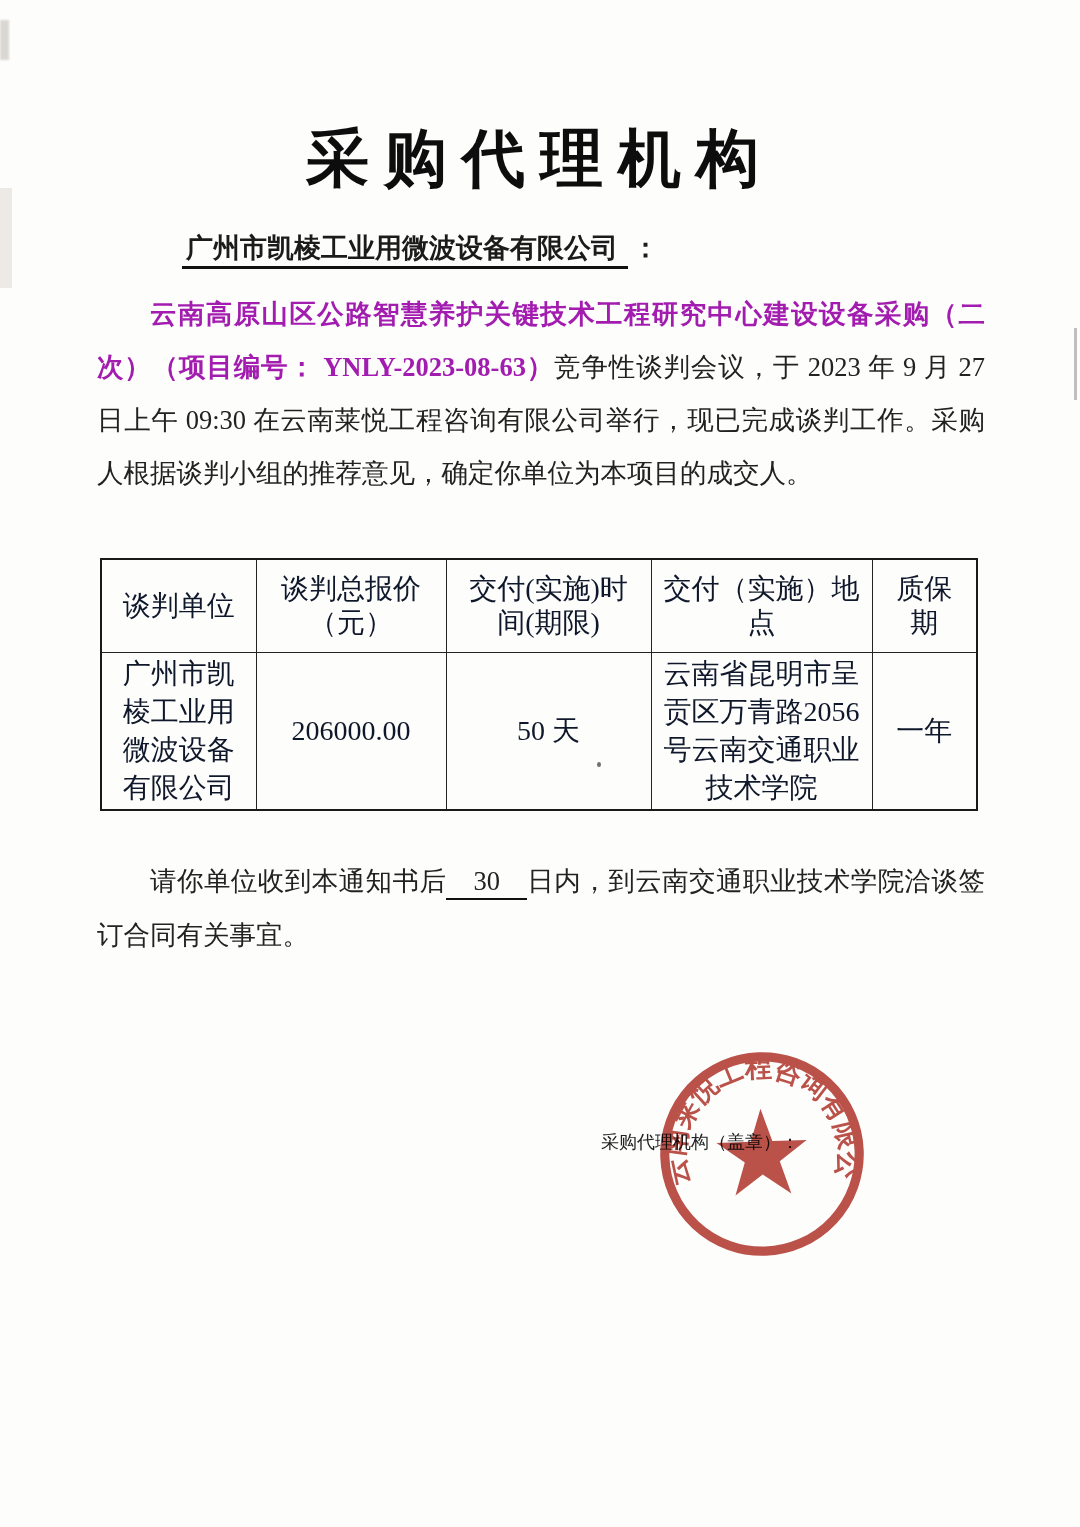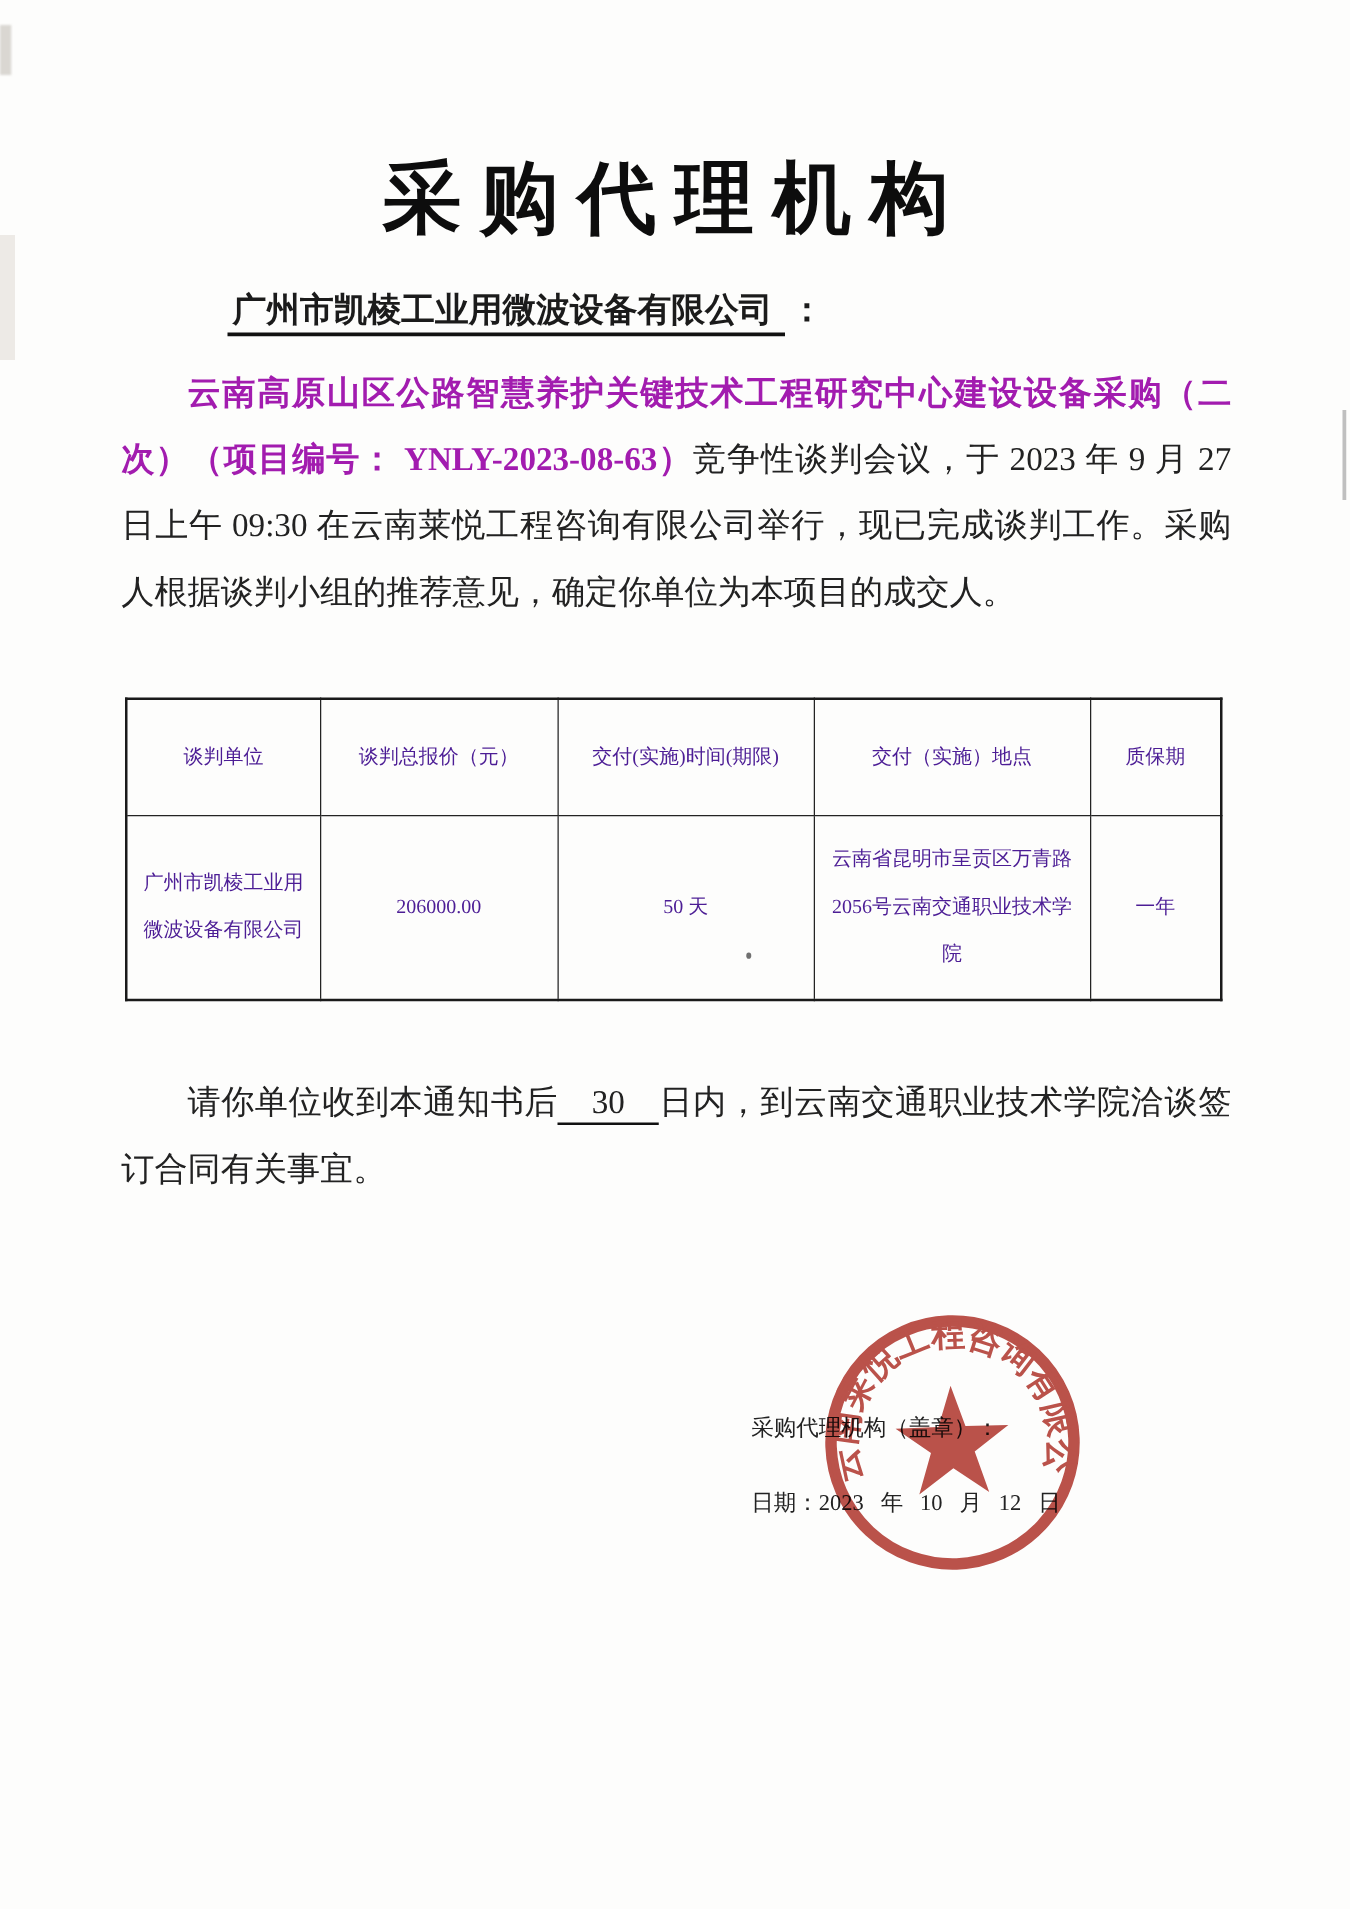--- a/index.html
+++ b/index.html
@@ -34,21 +34,21 @@
     position:absolute;top:288px;left:97px;width:888px;
     font-size:26.5px;line-height:53px;text-align:justify;
     text-indent:2em;margin:0;color:#222;
   }
   .body-par .bold{font-weight:700;color:#a21caf;}
 
   
   table.award{
     position:absolute;top:558px;left:100px;width:876px;
     border-collapse:collapse;table-layout:fixed;
-    font-size:16px;color:#4c1d95;
+    font-size:28px;color:#0f172a;
   }
   table.award,table.award th,table.award td{
     border:1.6px solid #232323;
   }
   table.award{border:2.5px solid #1a1a1a;}
   table.award th{
     height:88px;font-weight:400;text-align:center;
     line-height:34px;padding:2px 10px;vertical-align:middle;
   }
   table.award td{
@@ -131,21 +131,20 @@
       </tr>
     </tbody>
   </table>
 
   <p class="closing-par">
     <span>请你单位收到本通知书后</span><span class="blank">30</span><span>日内，到云南交通职业技术学院洽谈签订合同有关事宜。</span>
   </p>
 
   <div class="signature">
     <div>采购代理机构（盖章）：</div>
-    <div class="date">日期：2023 年 10 月 12 日</div>
   </div>
 
   <svg class="stamp" viewBox="0 0 200 200" xmlns="http://www.w3.org/2000/svg">
     <circle cx="100" cy="100" r="90" fill="none" stroke-width="8.5" stroke="#b23830"></circle>
     <polygon points="100,58 110,88.2 141.8,88.4 116.2,107.3 125.9,137.6 100,119 74.1,137.6 83.8,107.3 58.2,88.4 90,88.2" fill="#b23830"></polygon>
     <defs>
       <path id="sealArc" d="M 32.3 124.6 A 72 72 0 1 1 167.7 124.6" fill="none"></path>
     </defs>
     <text font-size="26" font-weight="700" font-family="'Liberation Serif','DejaVu Serif',serif" fill="#b23830">
       <textPath href="#sealArc" startOffset="0" textLength="300" lengthAdjust="spacingAndGlyphs">云南莱悦工程咨询有限公司</textPath>

